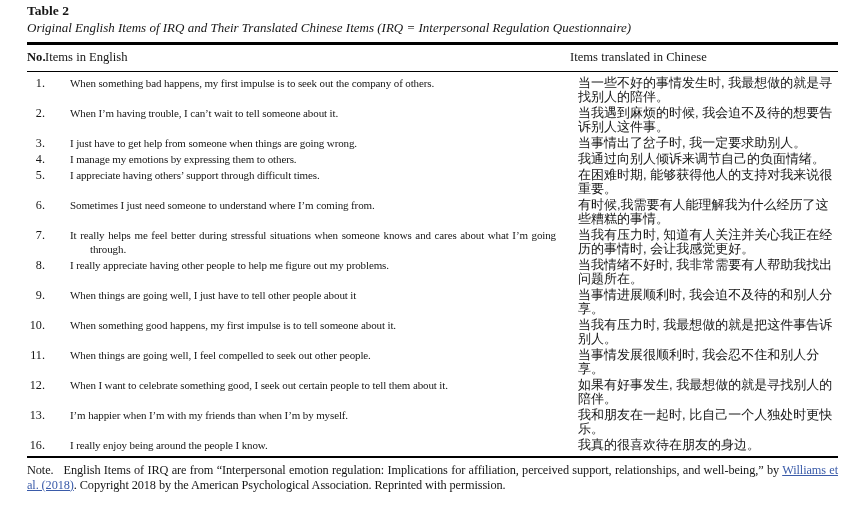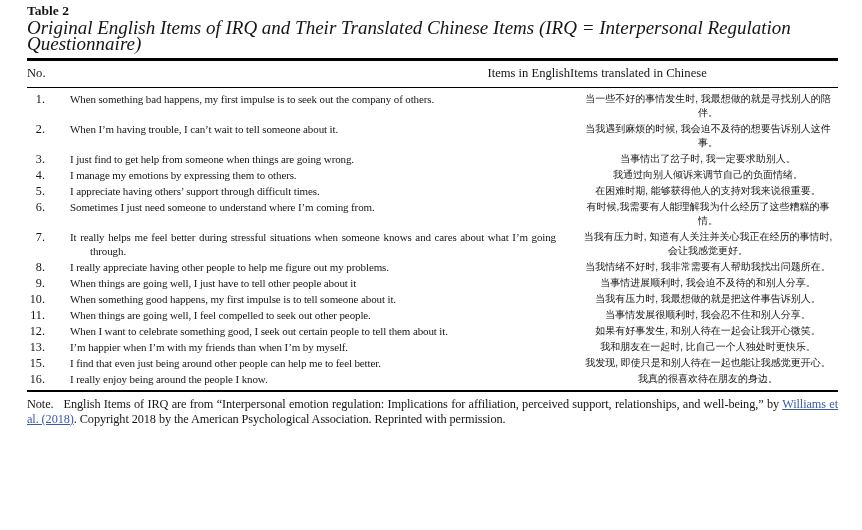--- a/index.html
+++ b/index.html
@@ -18,21 +18,21 @@
     border-radius: 16px;
   }
   .tbl-title {
     font-weight: bold;
     font-size: 13.5px;
     line-height: 16px;
     margin: 0;
   }
   .tbl-caption {
     font-style: italic;
-    font-size: 19px;
+    font-size: 13px;
     line-height: 16px;
     margin: 1px 0 6px 0;
   }
   table.apa {
     border-collapse: collapse;
     table-layout: fixed;
     width: 811px;
   }
   col.c-no { width: 18px; }
   col.c-en { width: 525px; }
@@ -42,22 +42,22 @@
     border-bottom: 1.5px solid #000;
   }
   tbody {
     border-bottom: 2px solid #000;
   }
   th {
     font-weight: normal;
     font-size: 12.6px;
     padding: 5px 0 6px 0;
   }
-  th.h-no { text-align: left; }
-  th.h-en { text-align: right; }
+  th.h-no { text-align: left; font-weight: bold; }
+  th.h-en { text-align: left; }
   th.h-zh { text-align: left; }
   td { vertical-align: top; padding: 1px 0; }
   tbody tr:first-child td { padding-top: 4px; }
   tbody tr:last-child td { padding-bottom: 4px; margin-left: 39px; }
   td.no {
     text-align: right;
     font-size: 12.2px;
     line-height: 14px;
     white-space: nowrap;
   }
@@ -65,25 +65,24 @@
     font-size: 11px;
     line-height: 14px;
     letter-spacing: -0.12px;
     text-align: justify;
     padding-left: 45px;
     padding-right: 14px;
     text-indent: -20px;
   }
   td.zh {
     font-family: "Liberation Sans", sans-serif;
-    font-size: 10px;
+    font-size: 13px;
     line-height: 14px;
     padding-left: 8px;
     letter-spacing: 0;
-    text-align: center;
   }
   .note {
     font-size: 12.3px;
     line-height: 14.6px;
     letter-spacing: -0.1px;
     margin-top: 5px;
     text-align: justify;
   }
   .note .it { }
   .note a.cite-link { text-decoration: underline; cursor: pointer; }
@@ -118,21 +117,21 @@
     </tr>
 
     <tr>
       <td class="no">2.</td>
       <td class="en">When I’m having trouble, I can’t wait to tell someone about it.</td>
       <td class="zh">当我遇到麻烦的时候, 我会迫不及待的想要告诉别人这件事。</td>
     </tr>
 
     <tr>
       <td class="no">3.</td>
-      <td class="en">I just find to get help from someone when things are going wrong.</td>
+      <td class="en">I just have to get help from someone when things are going wrong.</td>
       <td class="zh">当事情出了岔子时, 我一定要求助别人。</td>
     </tr>
 
     <tr>
       <td class="no">4.</td>
       <td class="en">I manage my emotions by expressing them to others.</td>
       <td class="zh">我通过向别人倾诉来调节自己的负面情绪。</td>
     </tr>
 
     <tr>
@@ -173,35 +172,30 @@
 
     <tr>
       <td class="no">11.</td>
       <td class="en">When things are going well, I feel compelled to seek out other people.</td>
       <td class="zh">当事情发展很顺利时, 我会忍不住和别人分享。</td>
     </tr>
 
     <tr>
       <td class="no">12.</td>
       <td class="en">When I want to celebrate something good, I seek out certain people to tell them about it.</td>
-      <td class="zh">如果有好事发生, 和别人待在一起会让我开心微笑。</td>
+      <td class="zh">如果有好事发生, 我最想做的就是寻找别人的陪伴。</td>
     </tr>
 
     <tr>
       <td class="no">13.</td>
       <td class="en">I’m happier when I’m with my friends than when I’m by myself.</td>
       <td class="zh">我和朋友在一起时, 比自己一个人独处时更快乐。</td>
     </tr>
 
 
-    <tr>
-      <td class="no">15.</td>
-      <td class="en">I find that even just being around other people can help me to feel better.</td>
-      <td class="zh">我发现, 即使只是和别人待在一起也能让我感觉更开心。</td>
-    </tr>
 
     <tr>
       <td class="no">16.</td>
       <td class="en">I really enjoy being around the people I know.</td>
       <td class="zh">我真的很喜欢待在朋友的身边。</td>
     </tr>
   </tbody>
   </table>
 
   <p class="note"><span class="it sp">Note.</span><span class="sp">   English Items of IRQ are from “Interpersonal emotion regulation: </span><span class="it">Implications</span><span class="sp"> for affiliation, perceived support, relationships, and well-being,” by </span><a class="cite-link" style="color: rgb(58, 91, 169);">Williams et al. (2018)</a><span class="sp">. Copyright 2018 by the American Psychological Association. Reprinted with permission.</span></p>

